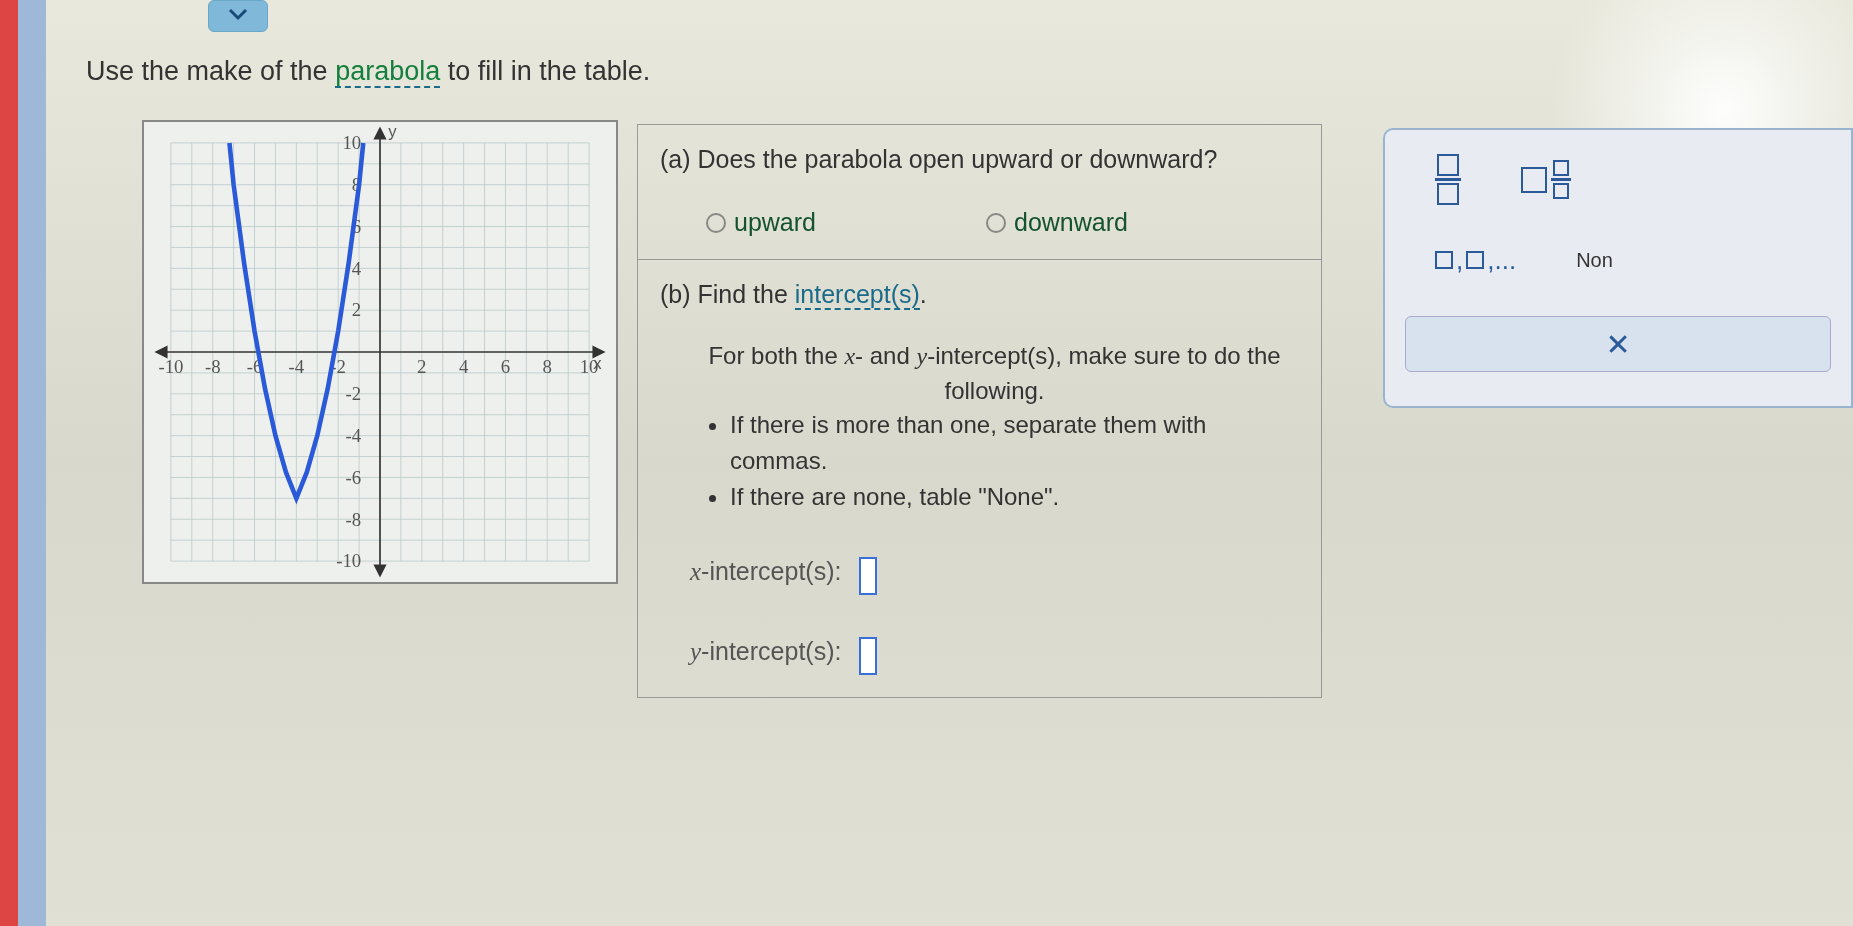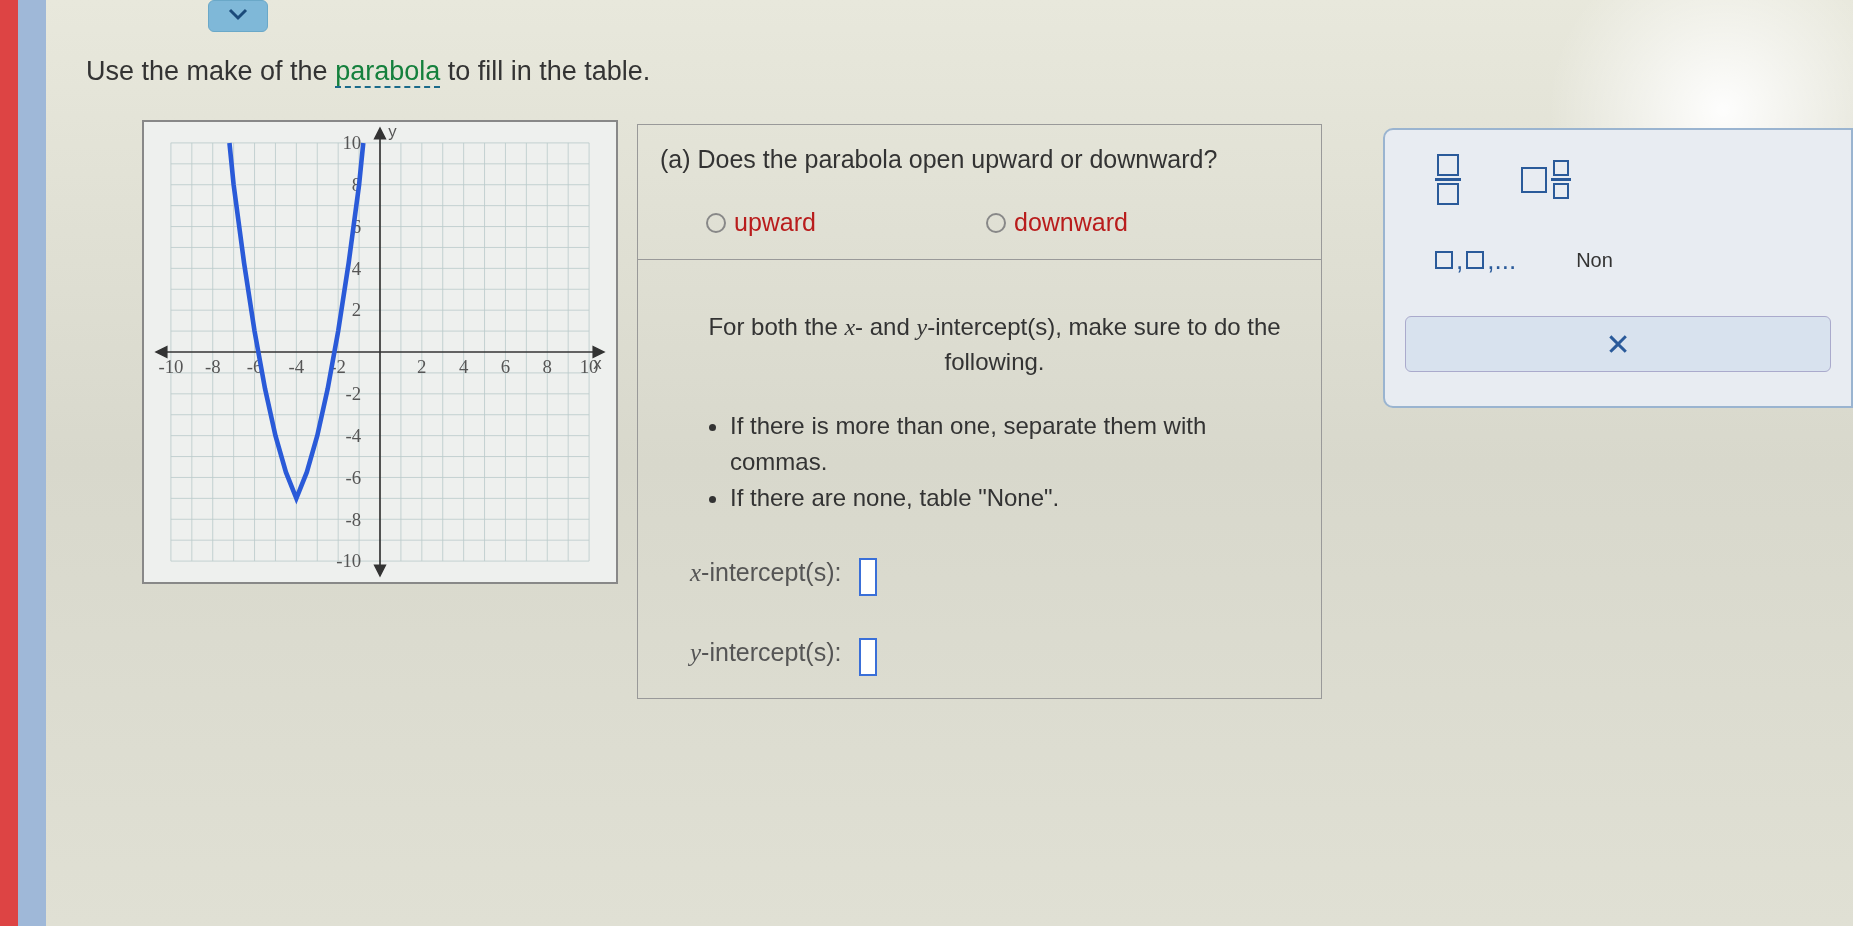--- a/index.html
+++ b/index.html
@@ -78,41 +78,40 @@
     margin-top: 34px;
     display: flex;
     gap: 170px;
     padding-left: 46px;
   }
   .radio {
     display: inline-flex;
     align-items: center;
     gap: 8px;
     font-size: 25px;
-    color: #b91c1c;
+    color: #14532d;
   }
   .radio .circ {
     width: 20px; height: 20px;
     border: 2px solid #888;
     border-radius: 50%;
     display: inline-block;
   }
   .qrow-b .term2 {
     color: #1a6a8a;
     border-bottom: 2px dashed #1a6a8a;
   }
   .qrow-b .subtext {
     margin-top: 30px;
     padding-left: 30px;
     font-size: 24px;
     line-height: 1.4;
     text-align: center;
   }
   .qrow-b ul {
-    margin-top: 30px;
     padding-left: 70px;
     font-size: 24px;
     line-height: 1.5;
   }
   .intercept-row {
     padding: 20px 22px 22px 52px;
     font-size: 25px;
     font-style: italic;
     color: #555;
     display: flex;
@@ -281,20 +280,23 @@
         <span class="circ"></span>
         <span>upward</span>
       </label>
       <label class="radio">
         <span class="circ"></span>
         <span>downward</span>
       </label>
     </div>
   </div>
   <div class="qrow qrow-b" style="border-bottom:none;">
+    <div>
+      <span>(b) Find the </span><span class="term2">intercept(s)</span><span>.</span>
+    </div>
     <div class="subtext">
       <span>For both the <span style="font-style:italic;font-family:'Times New Roman'">x</span>- and <span style="font-style:italic;font-family:'Times New Roman'">y</span>-intercept(s), make sure to do the following.</span>
     </div>
     <ul>
       <li>If there is more than one, separate them with commas.</li>
       <li>If there are none, table "None".</li>
     </ul>
   </div>
   <div class="intercept-row">
     <span class="normal"><span class="var">x</span><span>-intercept(s):</span></span>

